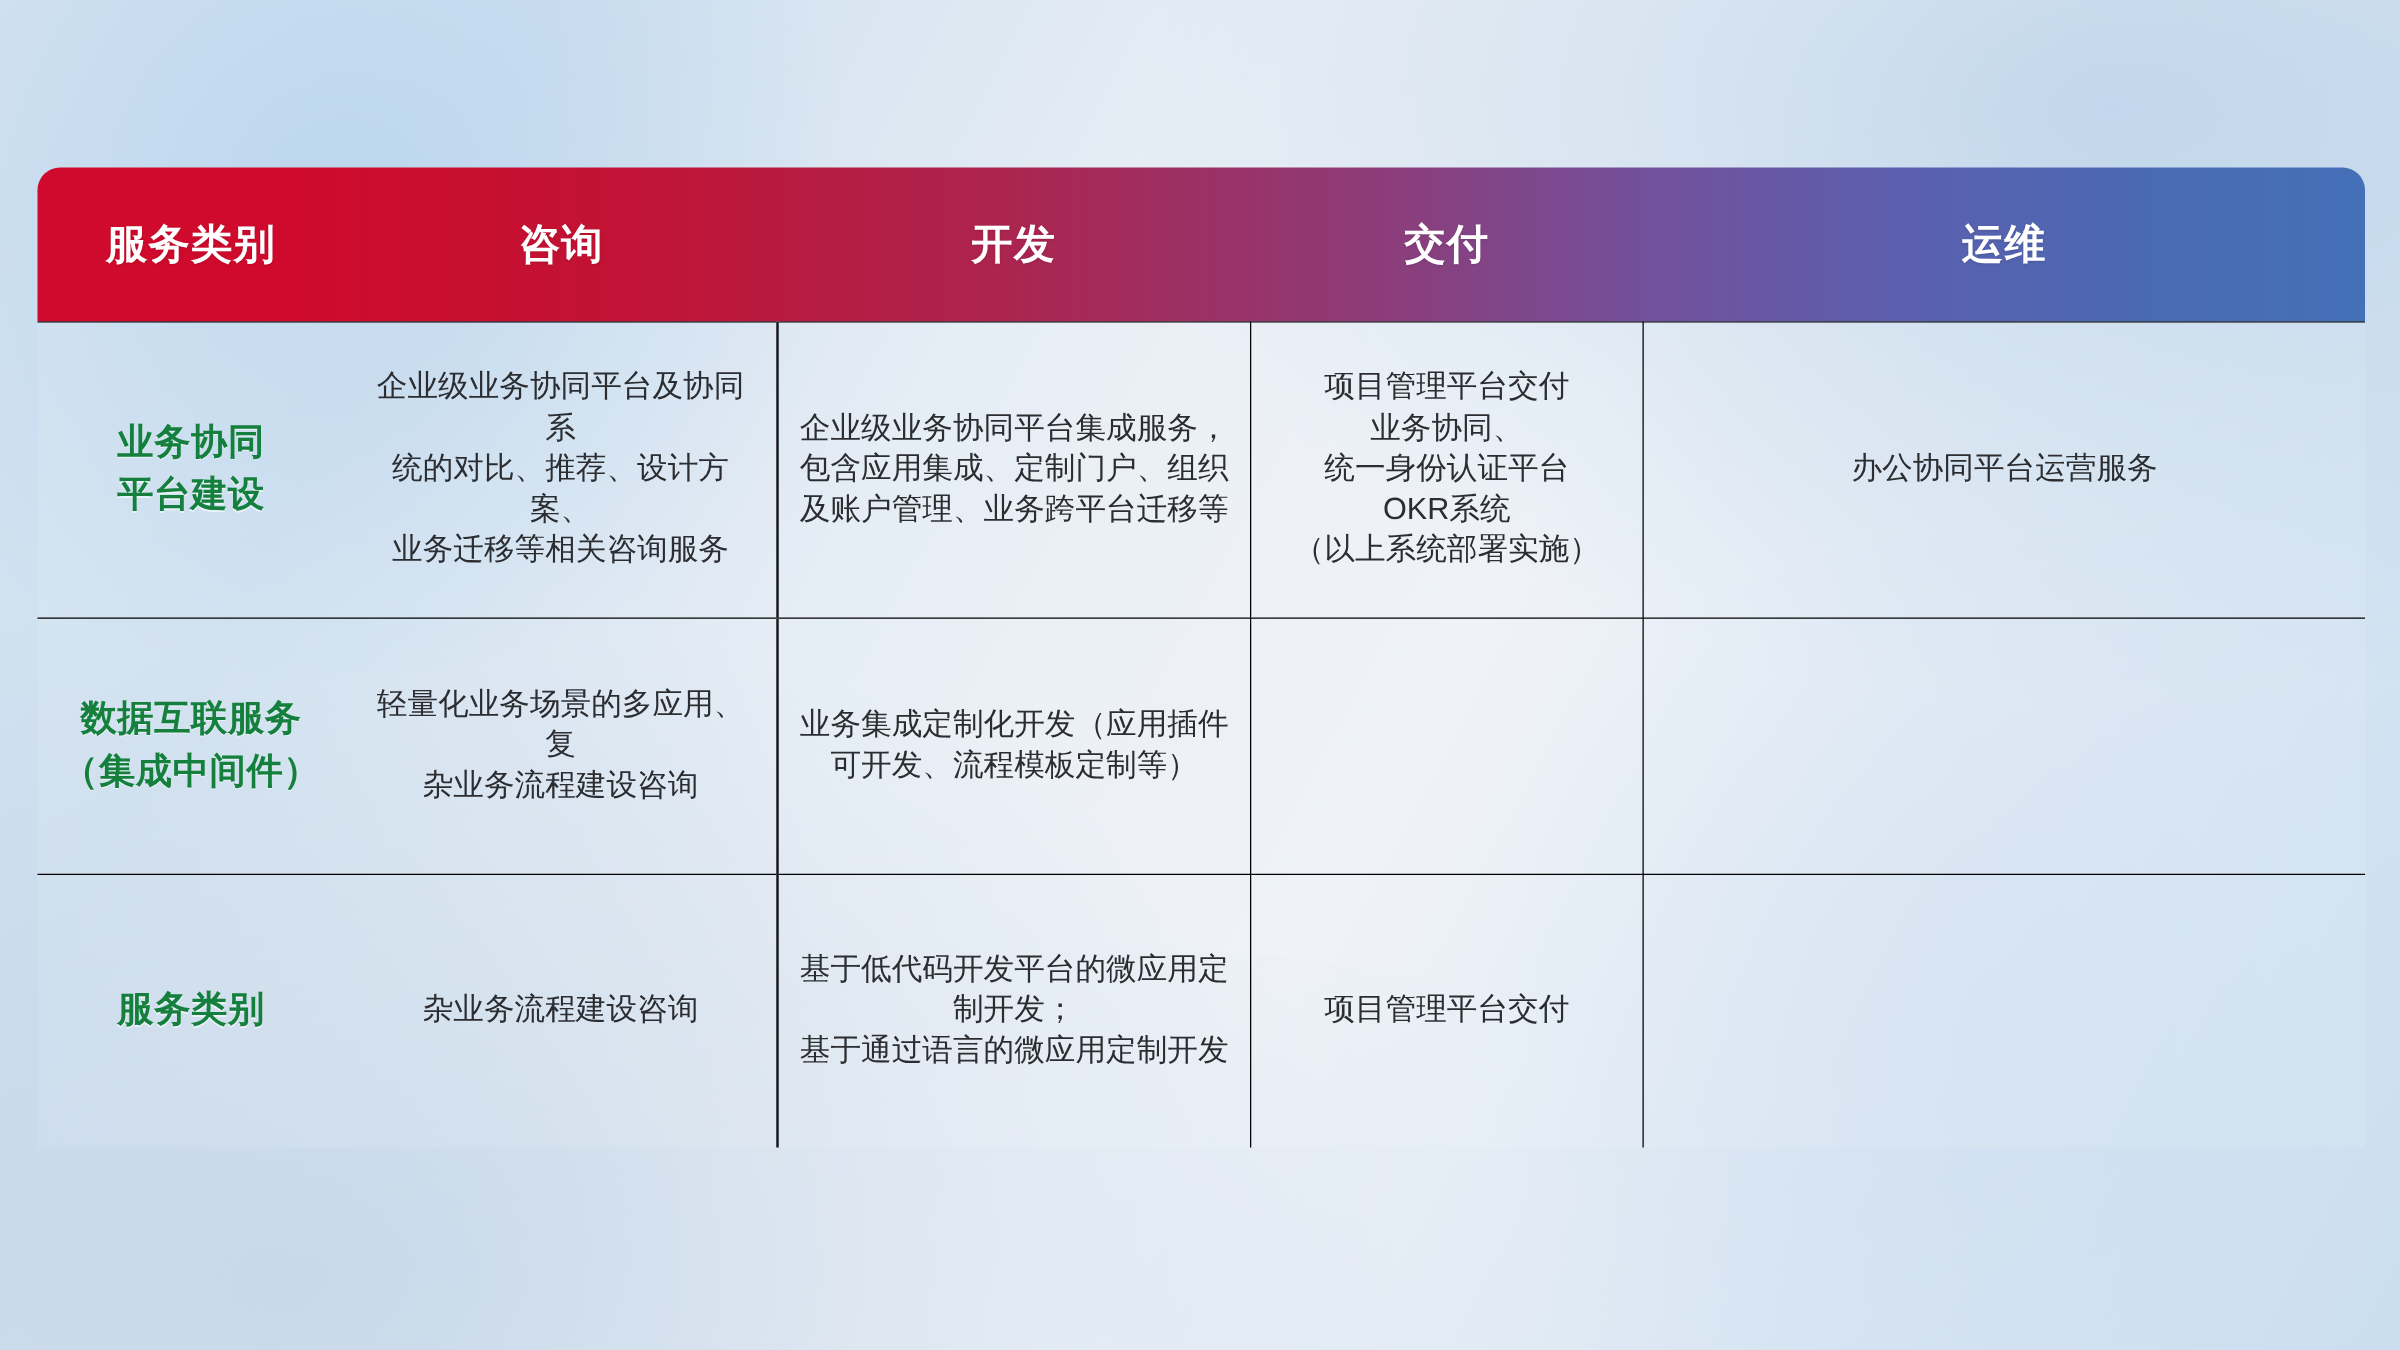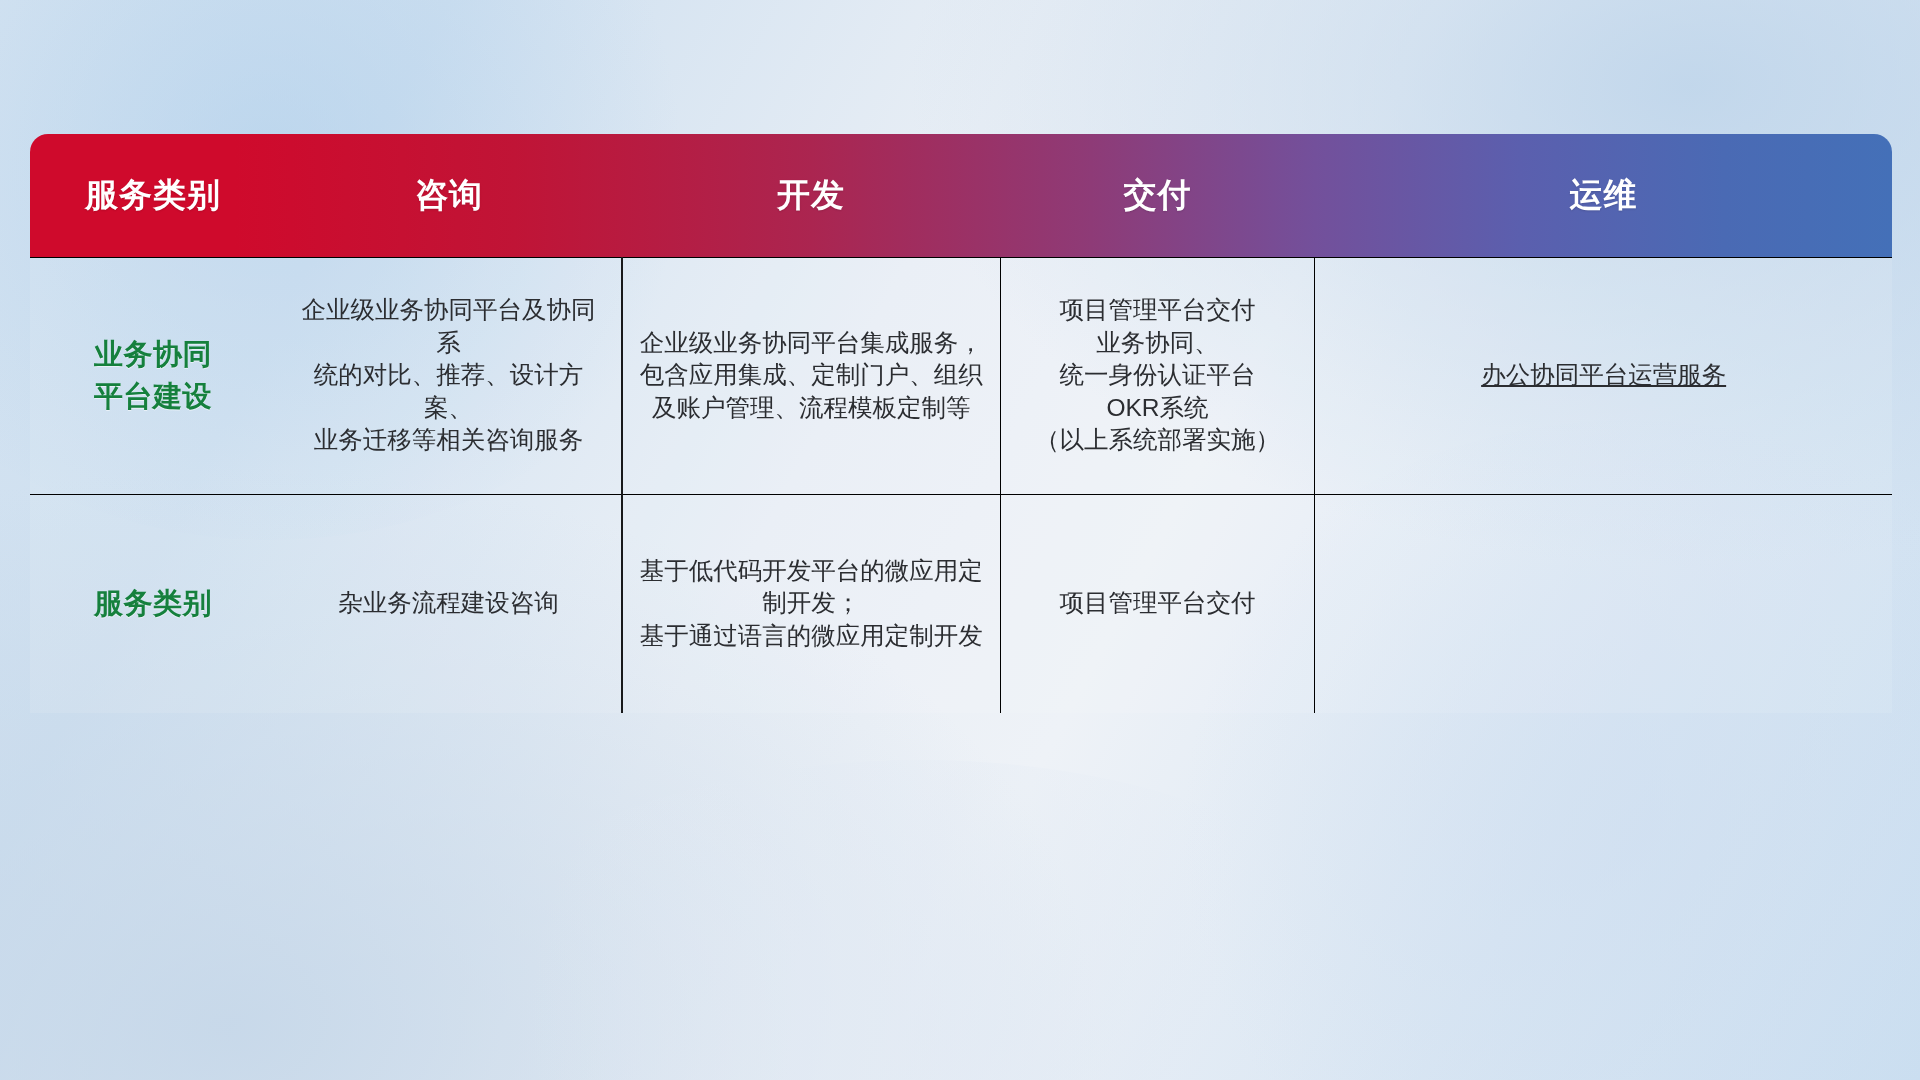--- a/index.html
+++ b/index.html
@@ -110,21 +110,20 @@
     text-align: center;
     vertical-align: middle;
     padding: 14px 16px;
     white-space: pre-line;
   }
   tbody tr td:first-child {
     border-left: none;
   }
   tbody tr td:last-child {
     border-right: none;
-    text-decoration: underline;
   }
   tbody tr:last-child td {
     border-bottom: none;
   }
   
   td.label-cell {
     border-right-color: #18191b;
     color: #15803d;
     font-weight: bold;
     font-size: 29px;
@@ -201,29 +200,39 @@
       <tbody>
 
         <tr class="row-1">
           <td class="label-cell">业务协同
 平台建设</td>
           <td>企业级业务协同平台及协同系
 统的对比、推荐、设计方案、
 业务迁移等相关咨询服务</td>
           <td>企业级业务协同平台集成服务，
 包含应用集成、定制门户、组织
-及账户管理、流程模板定制等</td>
+及账户管理、业务跨平台迁移等</td>
           <td>项目管理平台交付
 业务协同、
 统一身份认证平台
 OKR系统
 （以上系统部署实施）</td>
           <td>办公协同平台运营服务</td>
         </tr>
 
+        <tr class="row-2">
+          <td class="label-cell">数据互联服务
+（集成中间件）</td>
+          <td>轻量化业务场景的多应用、复
+杂业务流程建设咨询</td>
+          <td>业务集成定制化开发（应用插件
+可开发、流程模板定制等）</td>
+          <td class="empty-cell"></td>
+          <td class="empty-cell"></td>
+        </tr>
 
         <tr class="row-3">
           <td class="label-cell">服务类别</td>
           <td>杂业务流程建设咨询</td>
           <td>基于低代码开发平台的微应用定
 制开发；
 基于通过语言的微应用定制开发</td>
           <td>项目管理平台交付</td>
           <td class="empty-cell"></td>
         </tr>

